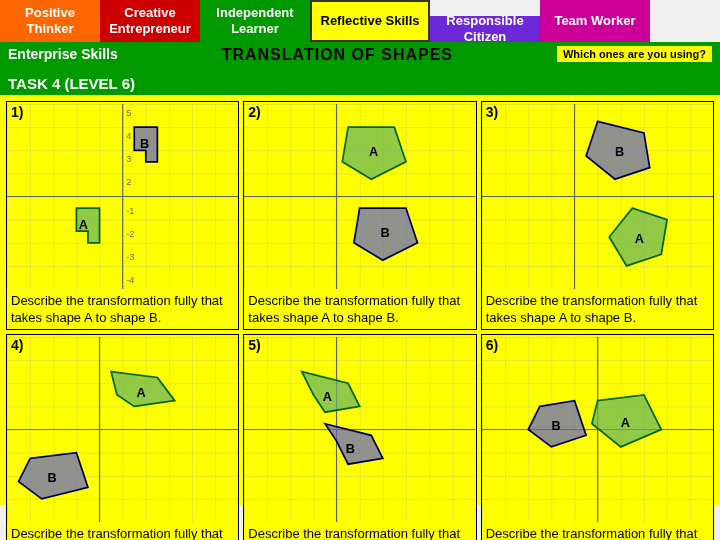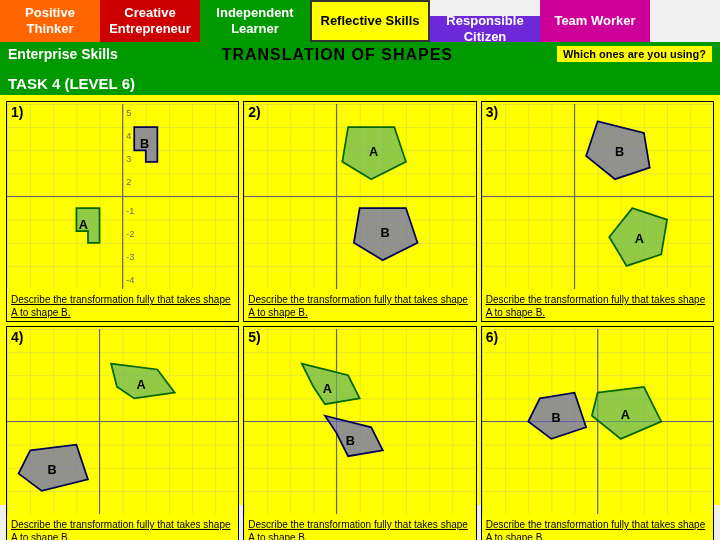--- a/index.html
+++ b/index.html
@@ -91,26 +91,25 @@
       z-index: 10;
     }
 
     .grid-canvas {
       flex: 1;
       position: relative;
       overflow: hidden;
     }
 
     .describe-text {
-      font-size: 10px;
+      font-size: 13px;
       color: #000;
       padding: 2px 4px;
       line-height: 1.3;
       background: #ffff00;
-      text-decoration: underline;
     }
 
     svg {
       width: 100%;
       height: 100%;
     }
     .shape-a {
       fill: rgba(100, 180, 100, 0.7);
       stroke: #006600;
       stroke-width: 1.5;

